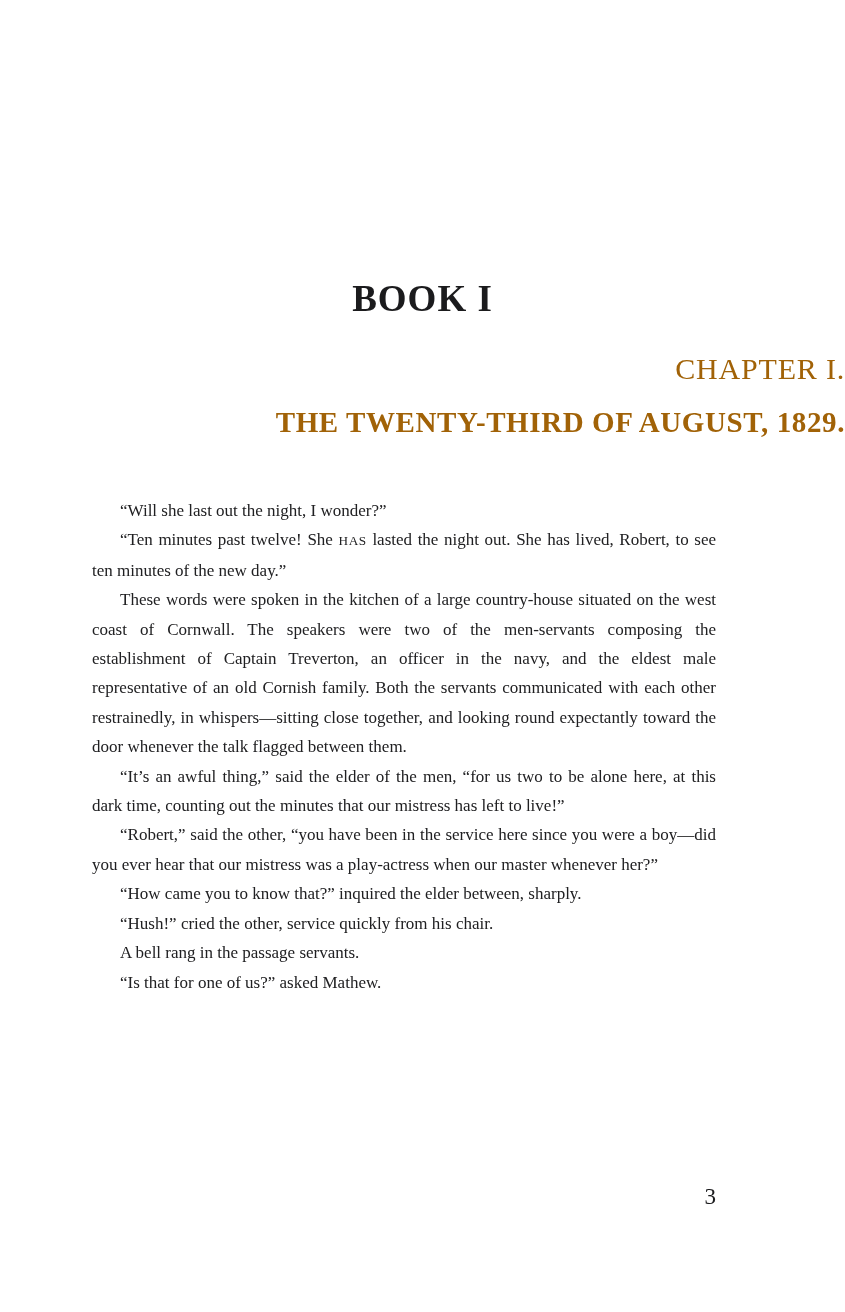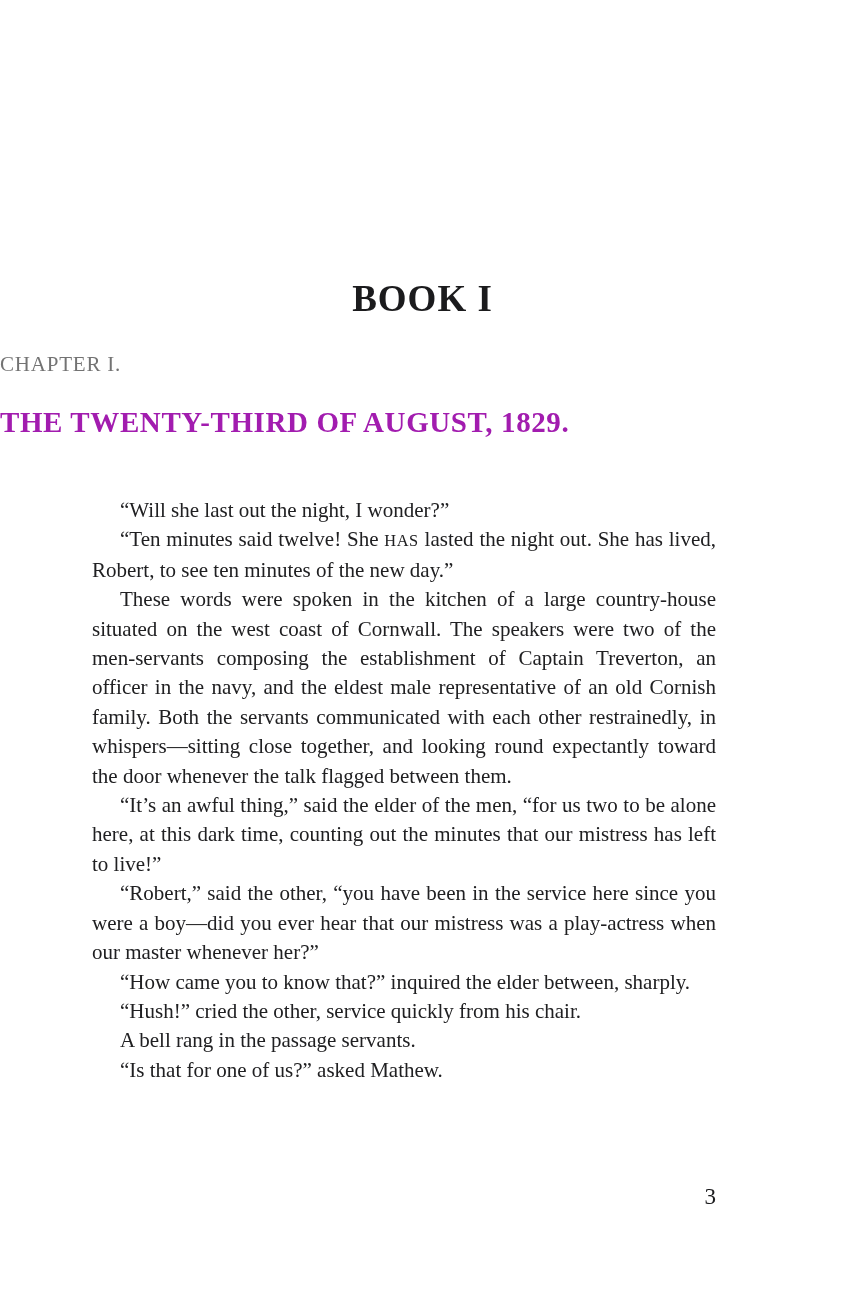--- a/index.html
+++ b/index.html
@@ -25,43 +25,43 @@
     font-size: 37px;
     font-weight: 700;
     letter-spacing: 1px;
     color: #1b1b1d;
   }
   .chapter-heading {
     position: absolute;
     top: 352px;
     left: 0;
     width: 100%;
-    text-align: left;
-    font-size: 21px;
+    text-align: right;
+    font-size: 30px;
     font-weight: 400;
     letter-spacing: 0.8px;
-    color: #737373;
+    color: #a16207;
   }
   .chapter-title {
     position: absolute;
     top: 406px;
     left: 0;
     width: 100%;
-    text-align: left;
+    text-align: right;
     font-size: 29px;
     font-weight: 700;
     letter-spacing: 0.6px;
-    color: #a21caf;
+    color: #a16207;
   }
   .body-text {
     position: absolute;
     top: 496px;
     left: 92px;
     width: 624px;
-    font-size: 21px;
+    font-size: 17px;
     line-height: 29.4px;
     text-align: justify;
     color: #202022;
   }
   .body-text p {
     margin: 0;
     text-indent: 28px;
   }
   .smallcaps {
     font-size: 0.78em;
@@ -83,21 +83,21 @@
 <div class="page">
 
   <div class="book-heading">BOOK I</div>
 
   <div class="chapter-heading">CHAPTER I.</div>
 
   <div class="chapter-title">THE TWENTY-THIRD OF AUGUST, 1829.</div>
 
   <div class="body-text">
     <p>“Will she last out the night, I wonder?”</p>
-    <p><span>“Ten minutes said twelve! She </span><span class="smallcaps">HAS</span><span> lasted the night out. She has lived, Robert, to see ten minutes of the new day.”</span></p>
+    <p><span>“Ten minutes past twelve! She </span><span class="smallcaps">HAS</span><span> lasted the night out. She has lived, Robert, to see ten minutes of the new day.”</span></p>
     <p>These words were spoken in the kitchen of a large country-house situated on the west coast of Cornwall. The speakers were two of the men-servants composing the establishment of Captain Treverton, an officer in the navy, and the eldest male representative of an old Cornish family. Both the servants communicated with each other restrainedly, in whispers—sitting close together, and looking round expectantly toward the door whenever the talk flagged between them.</p>
     <p>“It’s an awful thing,” said the elder of the men, “for us two to be alone here, at this dark time, counting out the minutes that our mistress has left to live!”</p>
     <p>“Robert,” said the other, “you have been in the service here since you were a boy—did you ever hear that our mistress was a play-actress when our master whenever her?”</p>
     <p>“How came you to know that?” inquired the elder between, sharply.</p>
     <p>“Hush!” cried the other, service quickly from his chair.</p>
     <p>A bell rang in the passage servants.</p>
     <p>“Is that for one of us?” asked Mathew.</p>
   </div>
 
   <div class="page-number">3</div>

